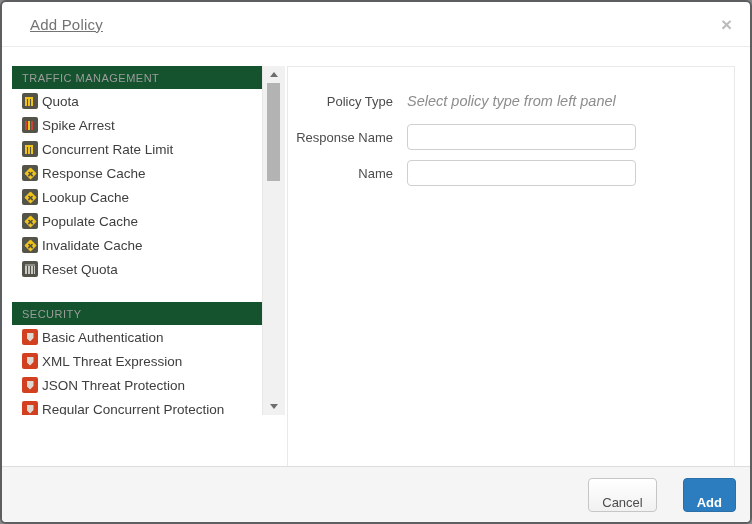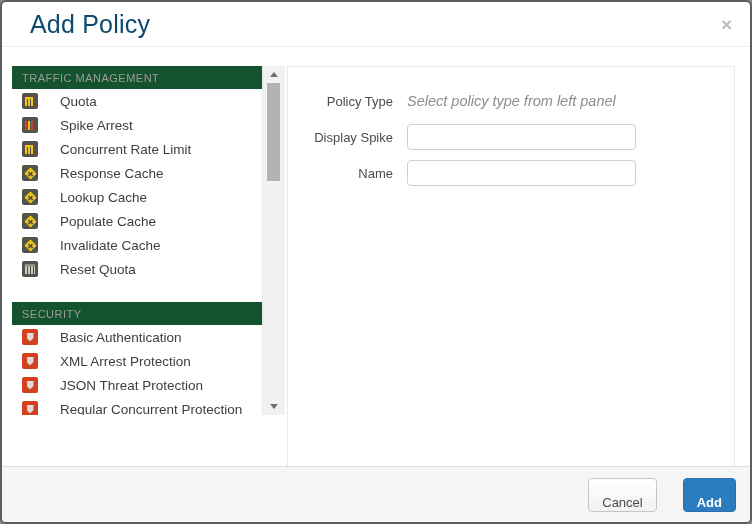--- a/index.html
+++ b/index.html
@@ -3,33 +3,33 @@
 <meta charset="utf-8">
 <style>
   html,body { margin:0; padding:0; width:752px; height:524px; background:#888; overflow:hidden;
               font-family:"Liberation Sans", sans-serif; }
   .modal { position:absolute; inset:0; box-sizing:border-box; background:#fff;
            border:2px solid #5d5e60; border-radius:6px; overflow:hidden; }
 
   
   .mheader { height:44px; border-bottom:1px solid #ececec; display:flex; align-items:center;
              padding:0 18px 0 28px; }
-  .mtitle { font-size:25px; color:#0c4a6e; font-weight:400; letter-spacing:.2px; }
+  .mtitle { font-size:15px; color:#737373; font-weight:400; letter-spacing:.2px;text-decoration:underline; }
   .mclose { margin-left:auto; color:#bcbcbc; font-size:19px; font-weight:700; line-height:1;
             cursor:pointer; user-select:none; }
 
   .mbody { position:relative; height:420px; }
 
   
   .plist { position:absolute; left:10px; top:19px; width:273px; height:349px; display:flex; }
   .rows { width:251px; overflow:hidden; }
   .sec-header { height:23px; display:flex; align-items:center; padding-left:10px;
                 background:#14532d; color:#9c9c9c; font-size:11px; letter-spacing:.5px; }
   .sec-gap { margin-top:21px; }
-  .prow { height:24px; display:flex; align-items:center; gap:22px; padding-left:10px;
+  .prow { height:24px; display:flex; align-items:center; gap:4px; padding-left:10px;
           font-size:13.5px; color:#3e3e3e; cursor:pointer; }
 
   
   .pi { width:16px; height:16px; min-width:16px; border-radius:2px; position:relative; display:inline-block; }
   .pi-dark { background:#54534a; }
   .pi-red  { background:#d2401f; }
   .pi-bars::after { content:""; position:absolute; left:3px; right:3px; bottom:3px; height:7px;
       background:repeating-linear-gradient(90deg,#efc319 0 1.6px,transparent 1.6px 3.2px); }
   .pi-bars::before { content:""; position:absolute; left:3px; right:5px; top:4px; height:1.5px; background:#efc319; }
   .pi-spike::after { content:""; position:absolute; left:3px; right:3px; bottom:3px; height:9px;
@@ -130,21 +130,21 @@
         <div class="sec-header sec-gap">
           <span>SECURITY</span>
         </div>
 
         <div class="prow">
           <span class="pi pi-red pi-shield"></span>
           <span>Basic Authentication</span>
         </div>
         <div class="prow">
           <span class="pi pi-red pi-shield"></span>
-          <span>XML Arrest Protection</span>
+          <span>XML Threat Expression</span>
         </div>
         <div class="prow">
           <span class="pi pi-red pi-shield"></span>
           <span>JSON Threat Protection</span>
         </div>
         <div class="prow">
           <span class="pi pi-red pi-shield"></span>
           <span>Regular Concurrent Protection</span>
         </div>
         <div class="prow">
@@ -160,21 +160,21 @@
         <span class="sb-down"></span>
       </div>
     </div>
 
     <div class="rpanel">
       <div class="frow">
         <span class="flabel">Policy Type</span>
         <span class="fval">Select policy type from left panel</span>
       </div>
       <div class="frow">
-        <span class="flabel">Display Spike</span>
+        <span class="flabel">Response Name</span>
         <input class="finput" type="text" value="" style="">
       </div>
       <div class="frow">
         <span class="flabel">Name</span>
         <input class="finput" type="text" value="" style="">
       </div>
     </div>
 
   </div>
 

